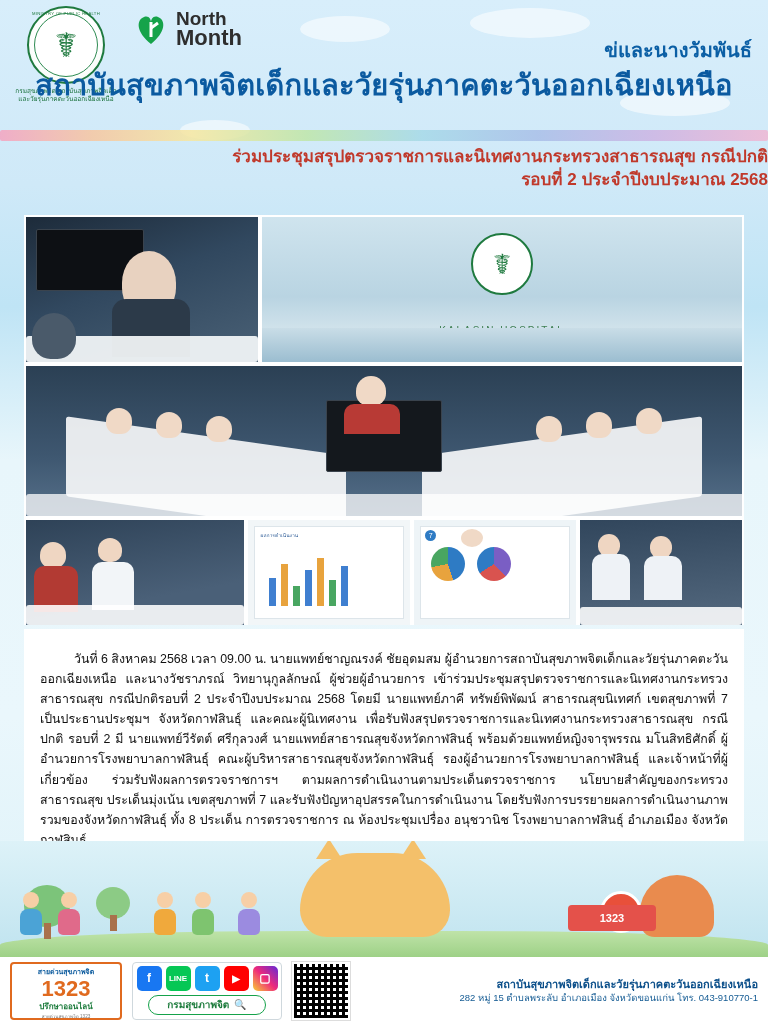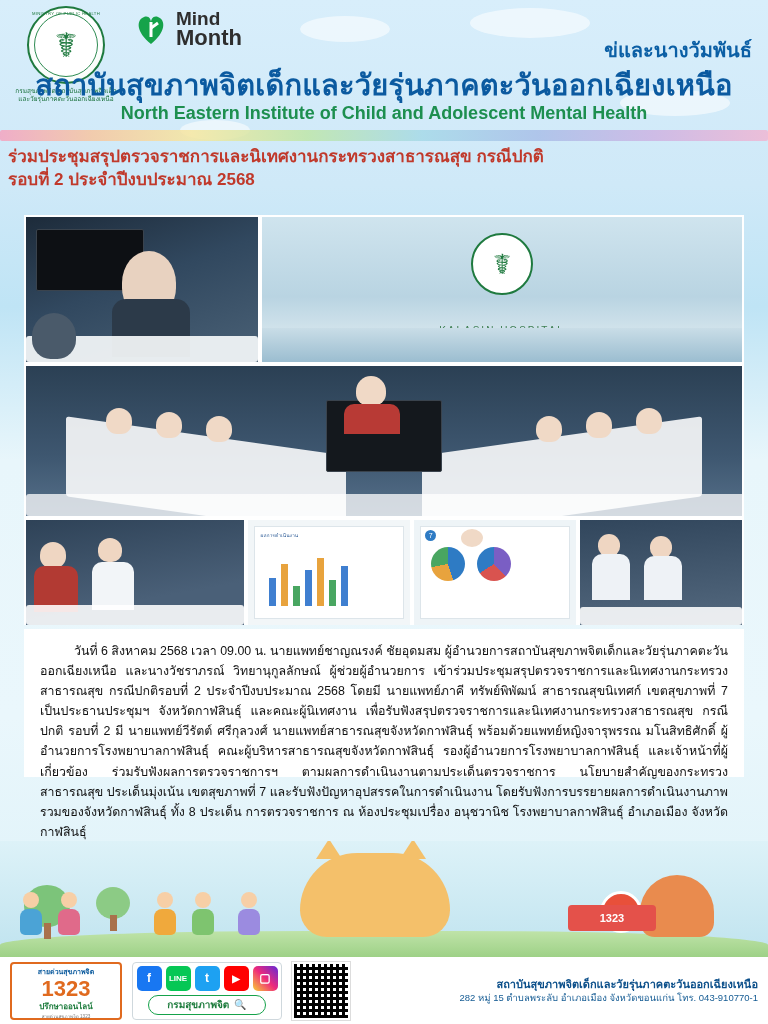--- a/index.html
+++ b/index.html
@@ -140,21 +140,21 @@
       #f4a3c0 0%, #f7c6a0 12%, #f6e7a0 25%, #bfe6a8 40%,
       #a6d9e8 55%, #a9bfe8 70%, #cdb4e3 85%, #f0b7d3 100%);
     opacity: .85;
     border-radius: 2px;
   }
 
   .subtitle {
     position: absolute;
     left: 0; right: 0;
     top: 146px;
-    text-align: left;
+    text-align: right;
     color: #c0392b;
     font-size: 17px;
     font-weight: bold;
     line-height: 1.35;
     padding-left: 8px;
   }
 
   
   .collage {
     position: absolute;
@@ -221,23 +221,23 @@
   .mc-bar { position: absolute; bottom: 12px; width: 7px; background: #3f7fd0; }
   .mc-title { position: absolute; top: 4px; left: 5px; font-size: 5px; color: #2c5b96; }
   .pie { position: absolute; border-radius: 50%; }
 
   
   .textcard {
     position: absolute;
     left: 24px;
     top: 629px;
     width: 720px;
-    height: 148px;
+    height: 212px;
     background: #ffffff;
-    padding: 12px 16px;
+    padding: 20px 16px;
   }
   .textcard p {
     margin: 0;
     font-size: 12.4px;
     line-height: 1.62;
     color: #111111;
     text-align: justify;
     text-indent: 34px;
   }
 
@@ -385,29 +385,28 @@
 
     <div class="mind-month">
       <div class="mm-heart">
         <svg width="38" height="38" viewBox="0 0 38 38">
           <path d="M19 34 C 4 22, 4 10, 12 7 C 17 5, 19 10, 19 12 C 19 10, 21 5, 26 7 C 34 10, 34 22, 19 34 Z" fill="#16a34a"></path>
           <path d="M19 12 L19 27" stroke="#ffffff" stroke-width="3"></path>
           <path d="M19 18 L26 13" stroke="#ffffff" stroke-width="3"></path>
         </svg>
       </div>
       <div class="mm-text">
-        <span>Mind</span>
+        <span>North</span>
         <small>Month</small>
       </div>
     </div>
 
     <div class="pr-badge">ข่และนางวัมพันธ์</div>
 
     <div class="title-th">สถาบันสุขภาพจิตเด็กและวัยรุ่นภาคตะวันออกเฉียงเหนือ</div>
-    <div class="title-en">North Eastern Institute of Child and Adolescent Mental Health</div>
     <div class="rainbow"></div>
   </div>
 
   <div class="subtitle">
     <div>ร่วมประชุมสรุปตรวจราชการและนิเทศงานกระทรวงสาธารณสุข กรณีปกติ</div>
     <div>รอบที่ 2 ประจำปีงบประมาณ 2568</div>
   </div>
 
   <div class="collage">
 

